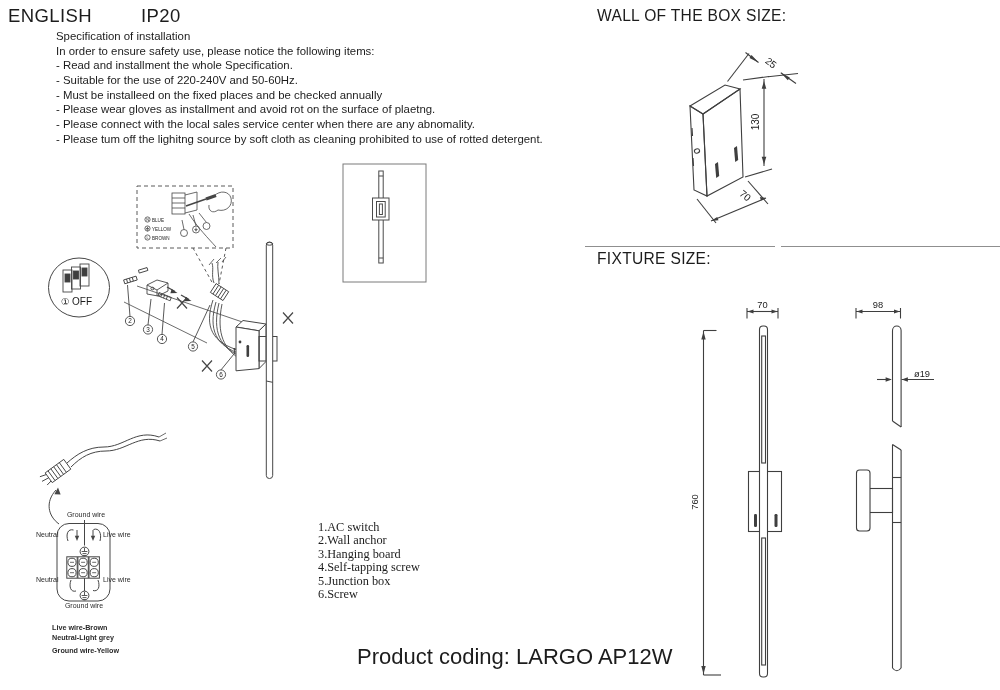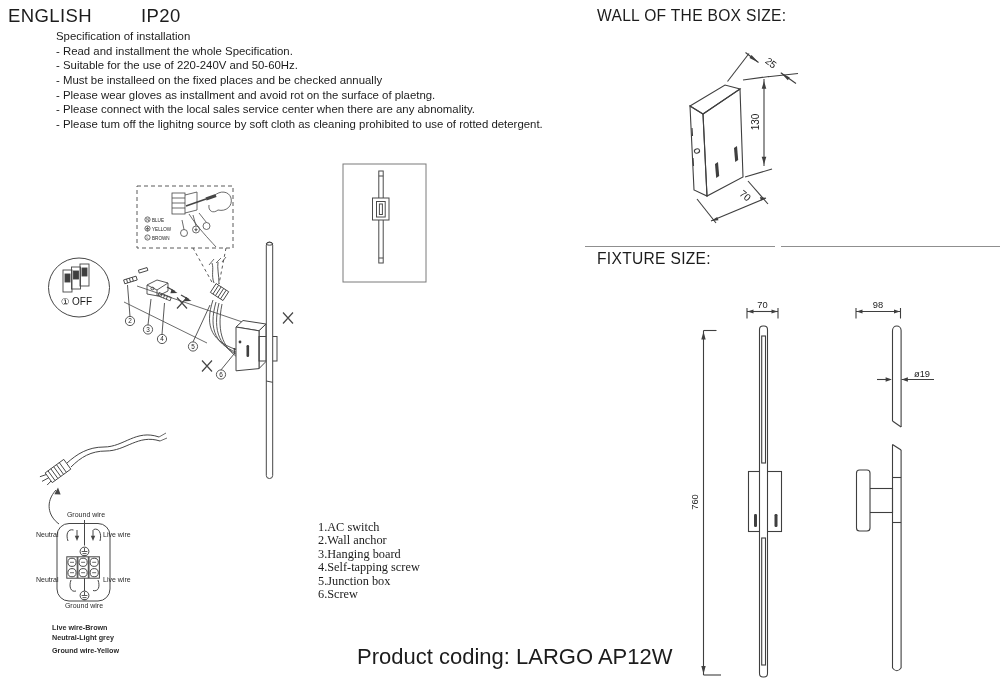--- a/index.html
+++ b/index.html
@@ -307,20 +307,21 @@
       <circle cx="84.5" cy="595.5" r="4.4"></circle>
       <path d="M84.5,591.8 L84.5,595.5 M81.6,595.5 L87.4,595.5 M82.5,597.6 L86.5,597.6 M83.4,599.6 L85.6,599.6" stroke-width="0.9"></path>
     </g>
   </svg>
 
   <div class="t h1" style="left:8px;top:5px;">ENGLISH</div>
   <div class="t h1" style="left:141px;top:5px;">IP20</div>
 
   <div class="t spec" style="left:8px;top:29px;margin-left:48px;">
     <div>Specification of installation</div>
+    <div>In order to ensure safety use, please notice the following items:</div>
     <div>- Read and installment the whole Specification.</div>
     <div>- Suitable for the use of 220-240V and 50-60Hz.</div>
     <div>- Must be installeed on the fixed places and be checked annually</div>
     <div>- Please wear gloves as installment and avoid rot on the surface of plaetng.</div>
     <div>- Please connect with the local sales service center when there are any abnomality.</div>
     <div>- Please tum off the lighitng source by soft cloth as cleaning prohibited to use of rotted detergent.</div>
   </div>
 
   <div class="t h2" style="left:597px;top:7px;">WALL OF THE BOX SIZE:</div>
   <div class="t h2" style="left:597px;top:250px;">FIXTURE SIZE:</div>

